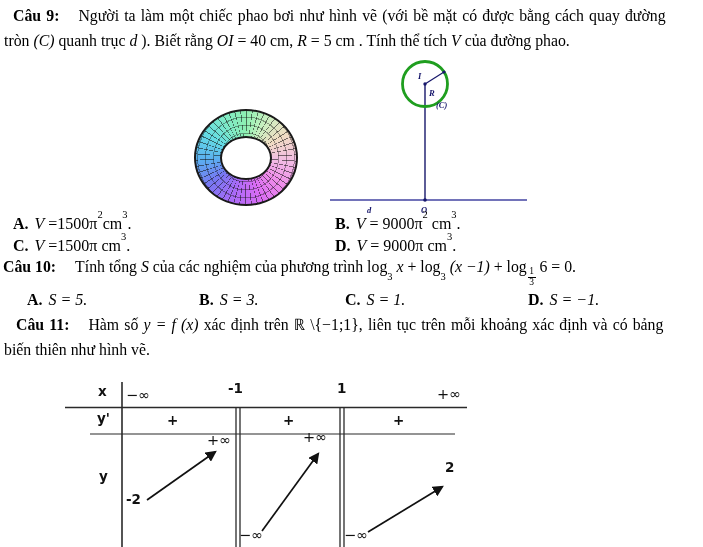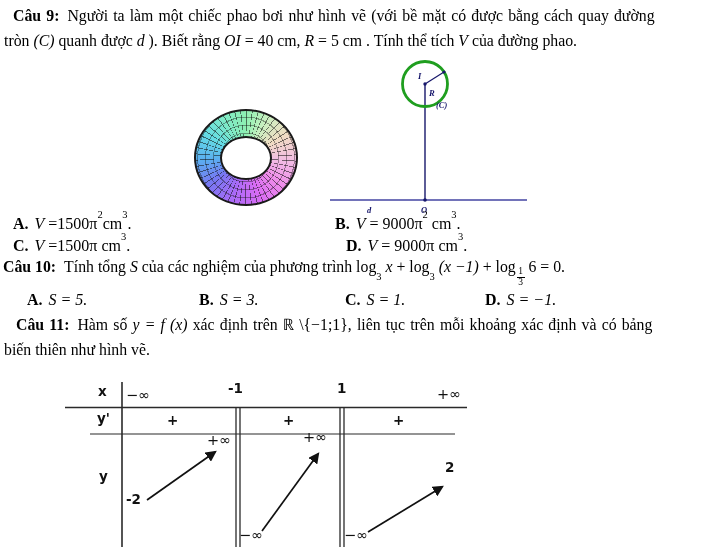--- a/index.html
+++ b/index.html
@@ -1,21 +1,21 @@
 <!DOCTYPE html>
 <html><head>
 <meta charset="utf-8">
 <style>
   html,body{margin:0;padding:0;}
   body{width:703px;height:547px;background:#fff;overflow:hidden;position:relative;
        font-family:"Liberation Serif", serif;color:#000;}
   .ln{position:absolute;white-space:nowrap;font-size:15.8px;line-height:20px;}
   .sp1{word-spacing:1.2px;}
   .i{font-style:italic;}
-  .lbl{font-weight:bold;margin-right:8px;}
+  .lbl{font-weight:bold;margin-right:19px;}
   .opt{position:absolute;white-space:nowrap;font-size:16px;}
   .opt .letter{font-weight:bold;margin-right:6px;}
   sup.s{font-size:10.5px;position:relative;top:-5px;}
   sub.s{font-size:10.5px;position:relative;top:4px;}
   .frac{display:inline-block;text-align:center;font-size:9.5px;line-height:1.05;
         vertical-align:-13px;margin-left:1px;}
   .frac .fn{display:block;border-bottom:1px solid #000;padding:0 1.5px;}
   .frac .fd{display:block;}
   
   .torus{position:absolute;left:194px;top:109px;width:104px;height:97px;border-radius:50%;
@@ -37,21 +37,21 @@
   .vtable{position:absolute;left:60px;top:378px;width:520px;height:169px;}
   .vtable svg{position:absolute;left:0;top:0;width:520px;height:169px;}
   .tl{position:absolute;font-family:"DejaVu Sans", sans-serif;font-weight:bold;
       font-size:13.5px;color:#111;white-space:nowrap;line-height:1;}
   .tl.inf{font-weight:normal;font-size:14.5px;}
 </style>
 </head>
 <body>
 
 <div class="ln sp1" style="left:13px;top:6px"><span class="lbl">Câu 9:</span><span>Người ta làm một chiếc phao bơi như hình vẽ (với bề mặt có được bằng cách quay đường</span></div>
-<div class="ln" style="left:4px;top:31px"><span>tròn </span><span class="i">(C)</span><span> quanh  được </span><span class="i">d</span><span> ). Biết rằng </span><span class="i">OI</span><span> = 40 cm, </span><span class="i">R</span><span> = 5 cm</span><span> . Tính thể tích </span><span class="i">V</span><span> của đường phao.</span></div>
+<div class="ln" style="left:4px;top:31px"><span>tròn </span><span class="i">(C)</span><span> quanh  trục </span><span class="i">d</span><span> ). Biết rằng </span><span class="i">OI</span><span> = 40 cm, </span><span class="i">R</span><span> = 5 cm</span><span> . Tính thể tích </span><span class="i">V</span><span> của đường phao.</span></div>
 
 <div class="torus">
   <div class="hole"></div>
 </div>
 
 <svg class="diag" viewBox="0 0 210 160">
   <line x1="5" y1="145" x2="202" y2="145" stroke-width="2" stroke="#7273b9"></line>
   <line x1="100" y1="29" x2="100" y2="145" stroke="#17176b" stroke-width="1.4"></line>
   <circle cx="100" cy="29" r="22.5" fill="none" stroke-width="2.8" stroke="#1f9e1f"></circle>
   <line x1="100" y1="29" x2="119" y2="17" stroke="#17176b" stroke-width="1.2"></line>
@@ -61,28 +61,28 @@
   <text x="93" y="24">I</text>
   <text x="104" y="41">R</text>
   <text x="111" y="53">(C)</text>
   <text x="42" y="158">d</text>
   <text x="96" y="158">O</text>
 </svg>
 
 <div class="opt" style="left:13px;top:214px"><span class="letter">A.</span><span class="i">V</span><span> =1500π</span><sup class="s">2</sup><span>cm</span><sup class="s">3</sup><span>.</span></div>
 <div class="opt" style="left:335px;top:214px"><span class="letter">B.</span><span class="i">V</span><span> = 9000π</span><sup class="s">2</sup><span> cm</span><sup class="s">3</sup><span>.</span></div>
 <div class="opt" style="left:13px;top:236px"><span class="letter">C.</span><span class="i">V</span><span> =1500π cm</span><sup class="s">3</sup><span>.</span><sup class="s"></sup><span></span></div>
-<div class="opt" style="left:346px;top:236px"><span class="letter">D.</span><span class="i">V</span><span> = 9000π cm</span><sup class="s">3</sup><span>.</span><sup class="s"></sup><span></span></div>
+<div class="opt" style="left:335px;top:236px"><span class="letter">D.</span><span class="i">V</span><span> = 9000π cm</span><sup class="s">3</sup><span>.</span><sup class="s"></sup><span></span></div>
 
 <div class="ln" style="left:3px;top:257px"><span class="lbl">Câu 10:</span><span>Tính tổng </span><span class="i">S</span><span> của các nghiệm của phương trình </span><span>log</span><sub class="s">3</sub><span class="i"> x</span><span> + log</span><sub class="s">3</sub><span class="i"> (x −1)</span><span> + log</span><span class="frac"><span class="fn">1</span><span class="fd">3</span></span><span> 6 = 0.</span></div>
 
 <div class="opt" style="left:27px;top:291px"><span class="letter">A.</span><span class="i">S = 5.</span></div>
 <div class="opt" style="left:199px;top:291px"><span class="letter">B.</span><span class="i">S = 3.</span></div>
 <div class="opt" style="left:345px;top:291px"><span class="letter">C.</span><span class="i">S = 1.</span></div>
-<div class="opt" style="left:485px;top:291px"><span class="letter">D.</span><span class="i">S = −1.</span></div>
+<div class="opt" style="left:528px;top:291px"><span class="letter">D.</span><span class="i">S = −1.</span></div>
 
 <div class="ln sp1" style="left:16px;top:315px"><span class="lbl">Câu 11:</span><span>Hàm số </span><span class="i">y = f (x)</span><span> xác định trên </span><span>ℝ \{−1;1}</span><span>, liên tục trên mỗi khoảng xác định và có bảng</span></div>
 <div class="ln" style="left:4px;top:340px"><span>biến thiên như hình vẽ.</span></div>
 
 <div class="vtable">
   <svg viewBox="0 0 520 169">
     <defs>
       <marker id="ah" viewBox="0 0 10 10" refX="8" refY="5" markerWidth="6.5" markerHeight="6.5" orient="auto-start-reverse">
         <path d="M0,0 L10,5 L0,10 z" fill="#111"></path>
       </marker>

